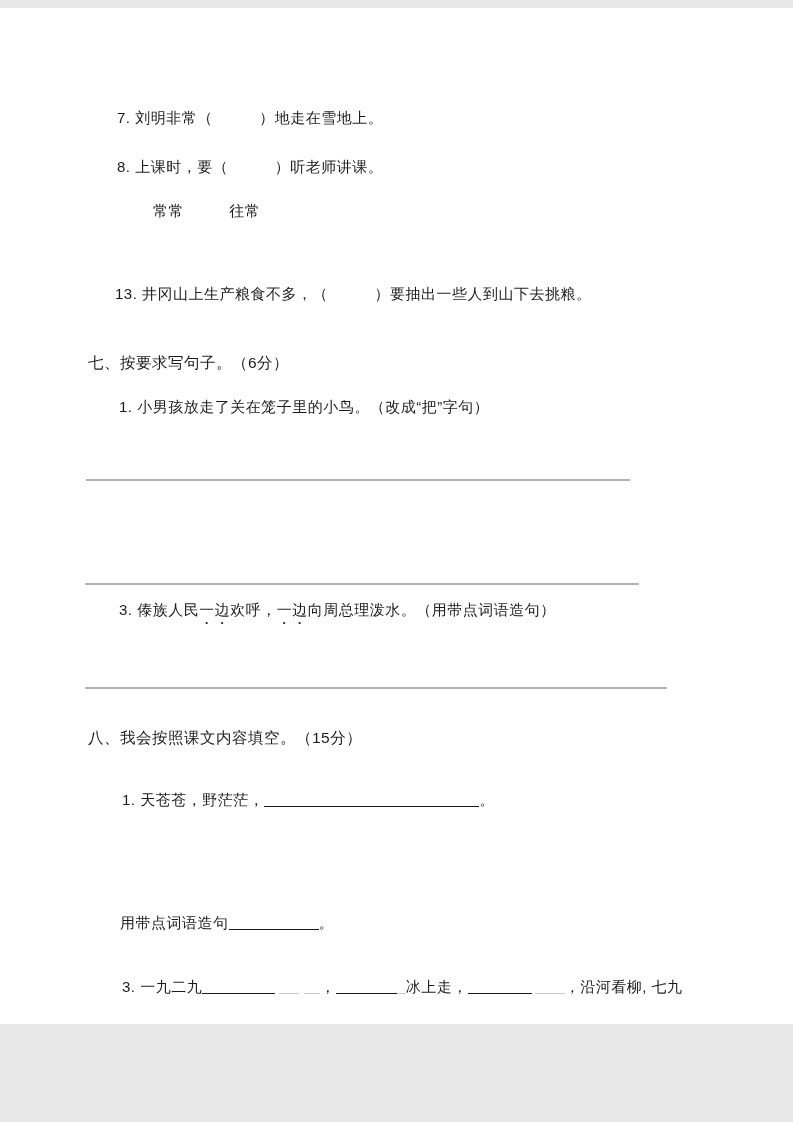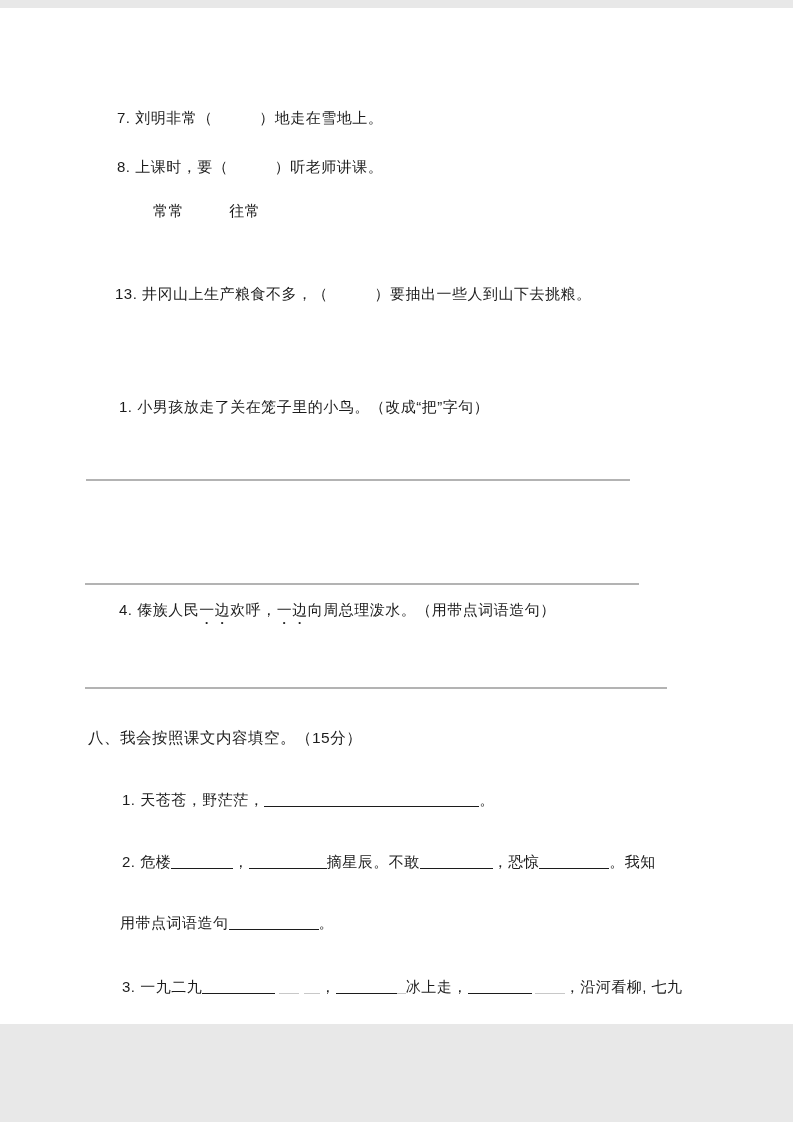--- a/index.html
+++ b/index.html
@@ -56,31 +56,31 @@
   <div class="line" style="top:149px;left:117px">8. 上课时，要（　　　）听老师讲课。</div>
 
   <div class="line" style="top:193px;left:153px">
     <span>常常</span>
     <span class="wb-gap"></span>
     <span>往常</span>
   </div>
 
   <div class="line" style="top:276px;left:115px">13. 井冈山上生产粮食不多，（　　　）要抽出一些人到山下去挑粮。</div>
 
+  <div class="line heading" style="top:345px;left:88px">七、按要求写句子。（6分）</div>
 
   <div class="line" style="top:389px;left:119px">1. 小男孩放走了关在笼子里的小鸟。（改成“把”字句）</div>
   <div class="divider" style="top:471px;left:86px;width:544px"></div>
 
   <div class="divider" style="top:575px;left:85px;width:554px"></div>
 
-  <div class="line" style="top:592px;left:119px"><span>4. 傣族人民</span><span class="dotted">一边</span><span>欢呼，</span><span class="dotted">一边</span><span>向周总理泼水。（用带点词语造句）</span></div>
+  <div class="line" style="top:592px;left:119px"><span>3. 傣族人民</span><span class="dotted">一边</span><span>欢呼，</span><span class="dotted">一边</span><span>向周总理泼水。（用带点词语造句）</span></div>
   <div class="divider" style="top:679px;left:85px;width:582px"></div>
 
   <div class="line heading" style="top:720px;left:88px">八、我会按照课文内容填空。（15分）</div>
 
   <div class="line" style="top:782px;left:122px"><span>1. 天苍苍，野茫茫，</span><span class="blank" style="width: 215px;"></span><span>。</span></div>
 
-  <div class="line" style="top:844px;left:122px"><span>2. 危楼</span><span class="blank" style="width: 62px;"></span><span>，</span><span class="blank" style="width: 78px;"></span><span>摘星辰。不敢</span><span class="blank" style="width: 73px;"></span><span>，恐惊</span><span class="blank" style="width: 70px;"></span><span>。我知</span></div>
   <div class="line" style="top:905px;left:120px"><span>用带点词语造句</span><span class="blank" style="width: 90px;"></span><span>。</span></div>
 
   <div class="line" style="top:969px;left:122px"><span>3. 一九二九</span><span class="blank" style="width: 73px;"></span><span class="seg-gap" style="width: 4px;"></span><span class="blank light" style="width: 20px;"></span><span class="seg-gap" style="width: 5px;"></span><span class="blank light" style="width: 16px;"></span><span>，</span><span class="blank" style="width: 61px;"></span><span class="blank light" style="width: 9px;"></span><span>冰上走，</span><span class="blank" style="width: 64px;"></span><span class="seg-gap" style="width: 3px;"></span><span class="blank light" style="width: 30px;"></span><span>，沿河看柳, 七九</span></div>
 
 </div>
 
 </body></html>

